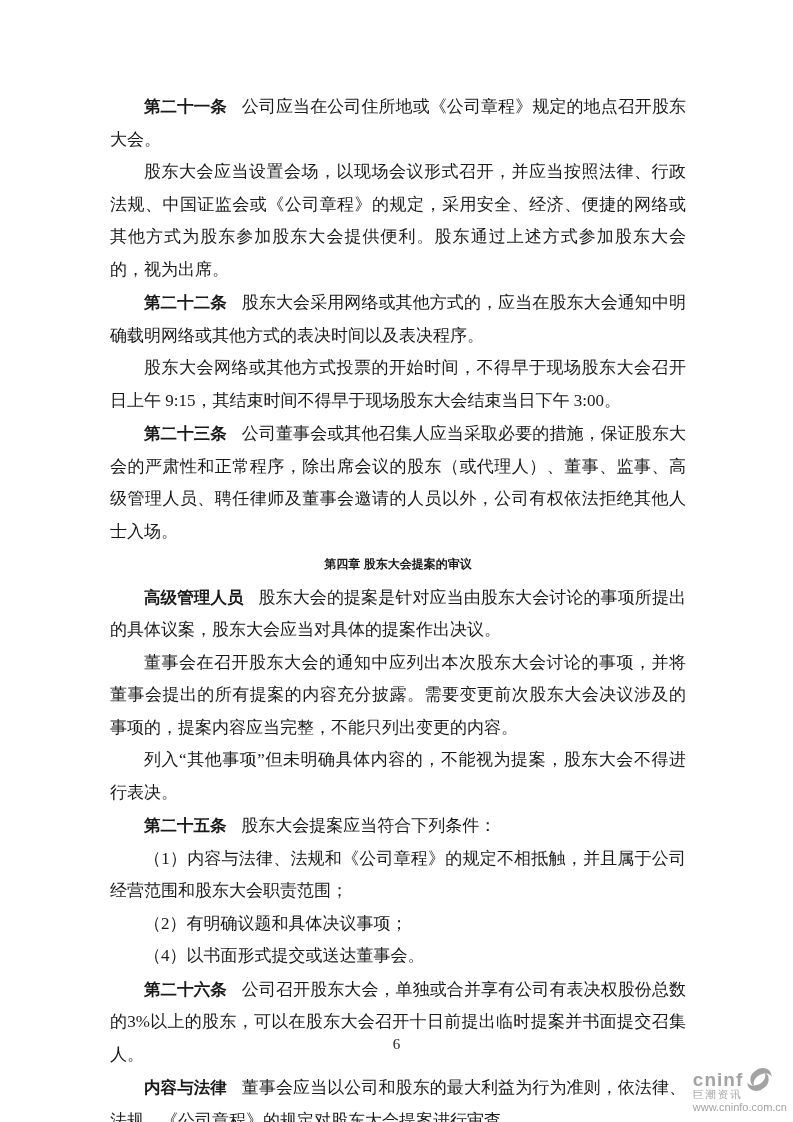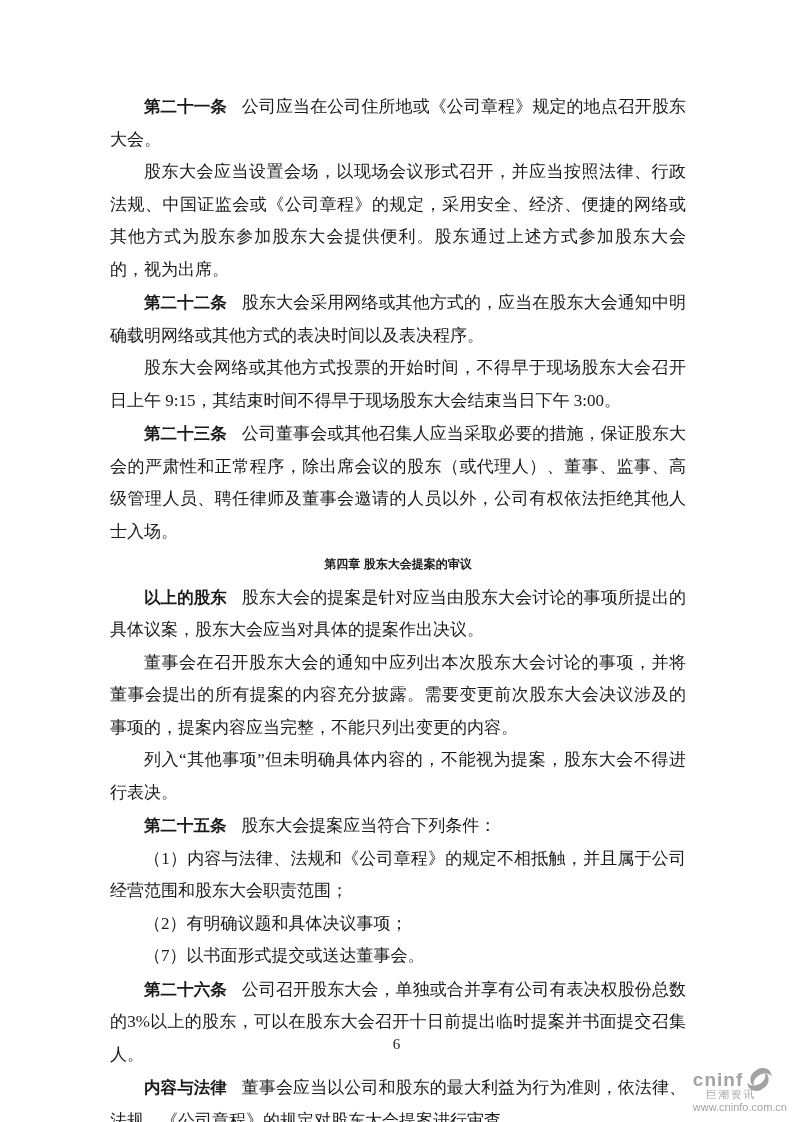--- a/index.html
+++ b/index.html
@@ -64,21 +64,20 @@
   .logo-brand {
     font-size: 19px;
     font-weight: 700;
     letter-spacing: 1px;
   }
   .logo-icon { display: inline-block; width: 27px; height: 25px; }
   .logo-icon svg { width: 27px; height: 25px; display: block; }
   .logo-cn {
     font-size: 10.5px;
     letter-spacing: 2px;
-    text-align: right;
     padding-right: 31px;
     margin-top: -4px;
     line-height: 12px;
   }
   .logo-url {
     font-size: 11px;
     text-align: right;
     line-height: 13px;
     margin-top: 1px;
   }
@@ -94,33 +93,33 @@
     <p class="para"><span>股东大会应当设置会场，以现场会议形式召开，并应当按照法律、行政法规、中国证监会或《公司章程》的规定，采用安全、经济、便捷的网络或其他方式为股东参加股东大会提供便利。股东通过上述方式参加股东大会的，视为出席。</span></p>
 
     <p class="para"><span class="art">第二十二条</span><span>股东大会采用网络或其他方式的，应当在股东大会通知中明确载明网络或其他方式的表决时间以及表决程序。</span></p>
 
     <p class="para"><span>股东大会网络或其他方式投票的开始时间，不得早于现场股东大会召开日上午 9:15，其结束时间不得早于现场股东大会结束当日下午 3:00。</span></p>
 
     <p class="para"><span class="art">第二十三条</span><span>公司董事会或其他召集人应当采取必要的措施，保证股东大会的严肃性和正常程序，除出席会议的股东（或代理人）、董事、监事、高级管理人员、聘任律师及董事会邀请的人员以外，公司有权依法拒绝其他人士入场。</span></p>
 
     <h2 class="chapter">第四章 股东大会提案的审议</h2>
 
-    <p class="para"><span class="art">以上的股东</span><span>股东大会的提案是针对应当由股东大会讨论的事项所提出的具体议案，股东大会应当对具体的提案作出决议。</span></p>
+    <p class="para"><span class="art">高级管理人员</span><span>股东大会的提案是针对应当由股东大会讨论的事项所提出的具体议案，股东大会应当对具体的提案作出决议。</span></p>
 
     <p class="para"><span>董事会在召开股东大会的通知中应列出本次股东大会讨论的事项，并将董事会提出的所有提案的内容充分披露。需要变更前次股东大会决议涉及的事项的，提案内容应当完整，不能只列出变更的内容。</span></p>
 
     <p class="para"><span>列入“其他事项”但未明确具体内容的，不能视为提案，股东大会不得进行表决。</span></p>
 
     <p class="para"><span class="art">第二十五条</span><span>股东大会提案应当符合下列条件：</span></p>
 
     <p class="para"><span>（1）内容与法律、法规和《公司章程》的规定不相抵触，并且属于公司经营范围和股东大会职责范围；</span></p>
 
     <p class="para"><span>（2）有明确议题和具体决议事项；</span></p>
 
-    <p class="para"><span>（7）以书面形式提交或送达董事会。</span></p>
+    <p class="para"><span>（4）以书面形式提交或送达董事会。</span></p>
 
     <p class="para"><span class="art">第二十六条</span><span>公司召开股东大会，单独或合并享有公司有表决权股份总数的3%以上的股东，可以在股东大会召开十日前提出临时提案并书面提交召集人。</span></p>
 
     <p class="para"><span class="art">内容与法律</span><span>董事会应当以公司和股东的最大利益为行为准则，依法律、法规、《公司章程》的规定对股东大会提案进行审查。</span></p>
 
   </div>
 
   <div class="page-number">6</div>
 
   <div class="logo">

